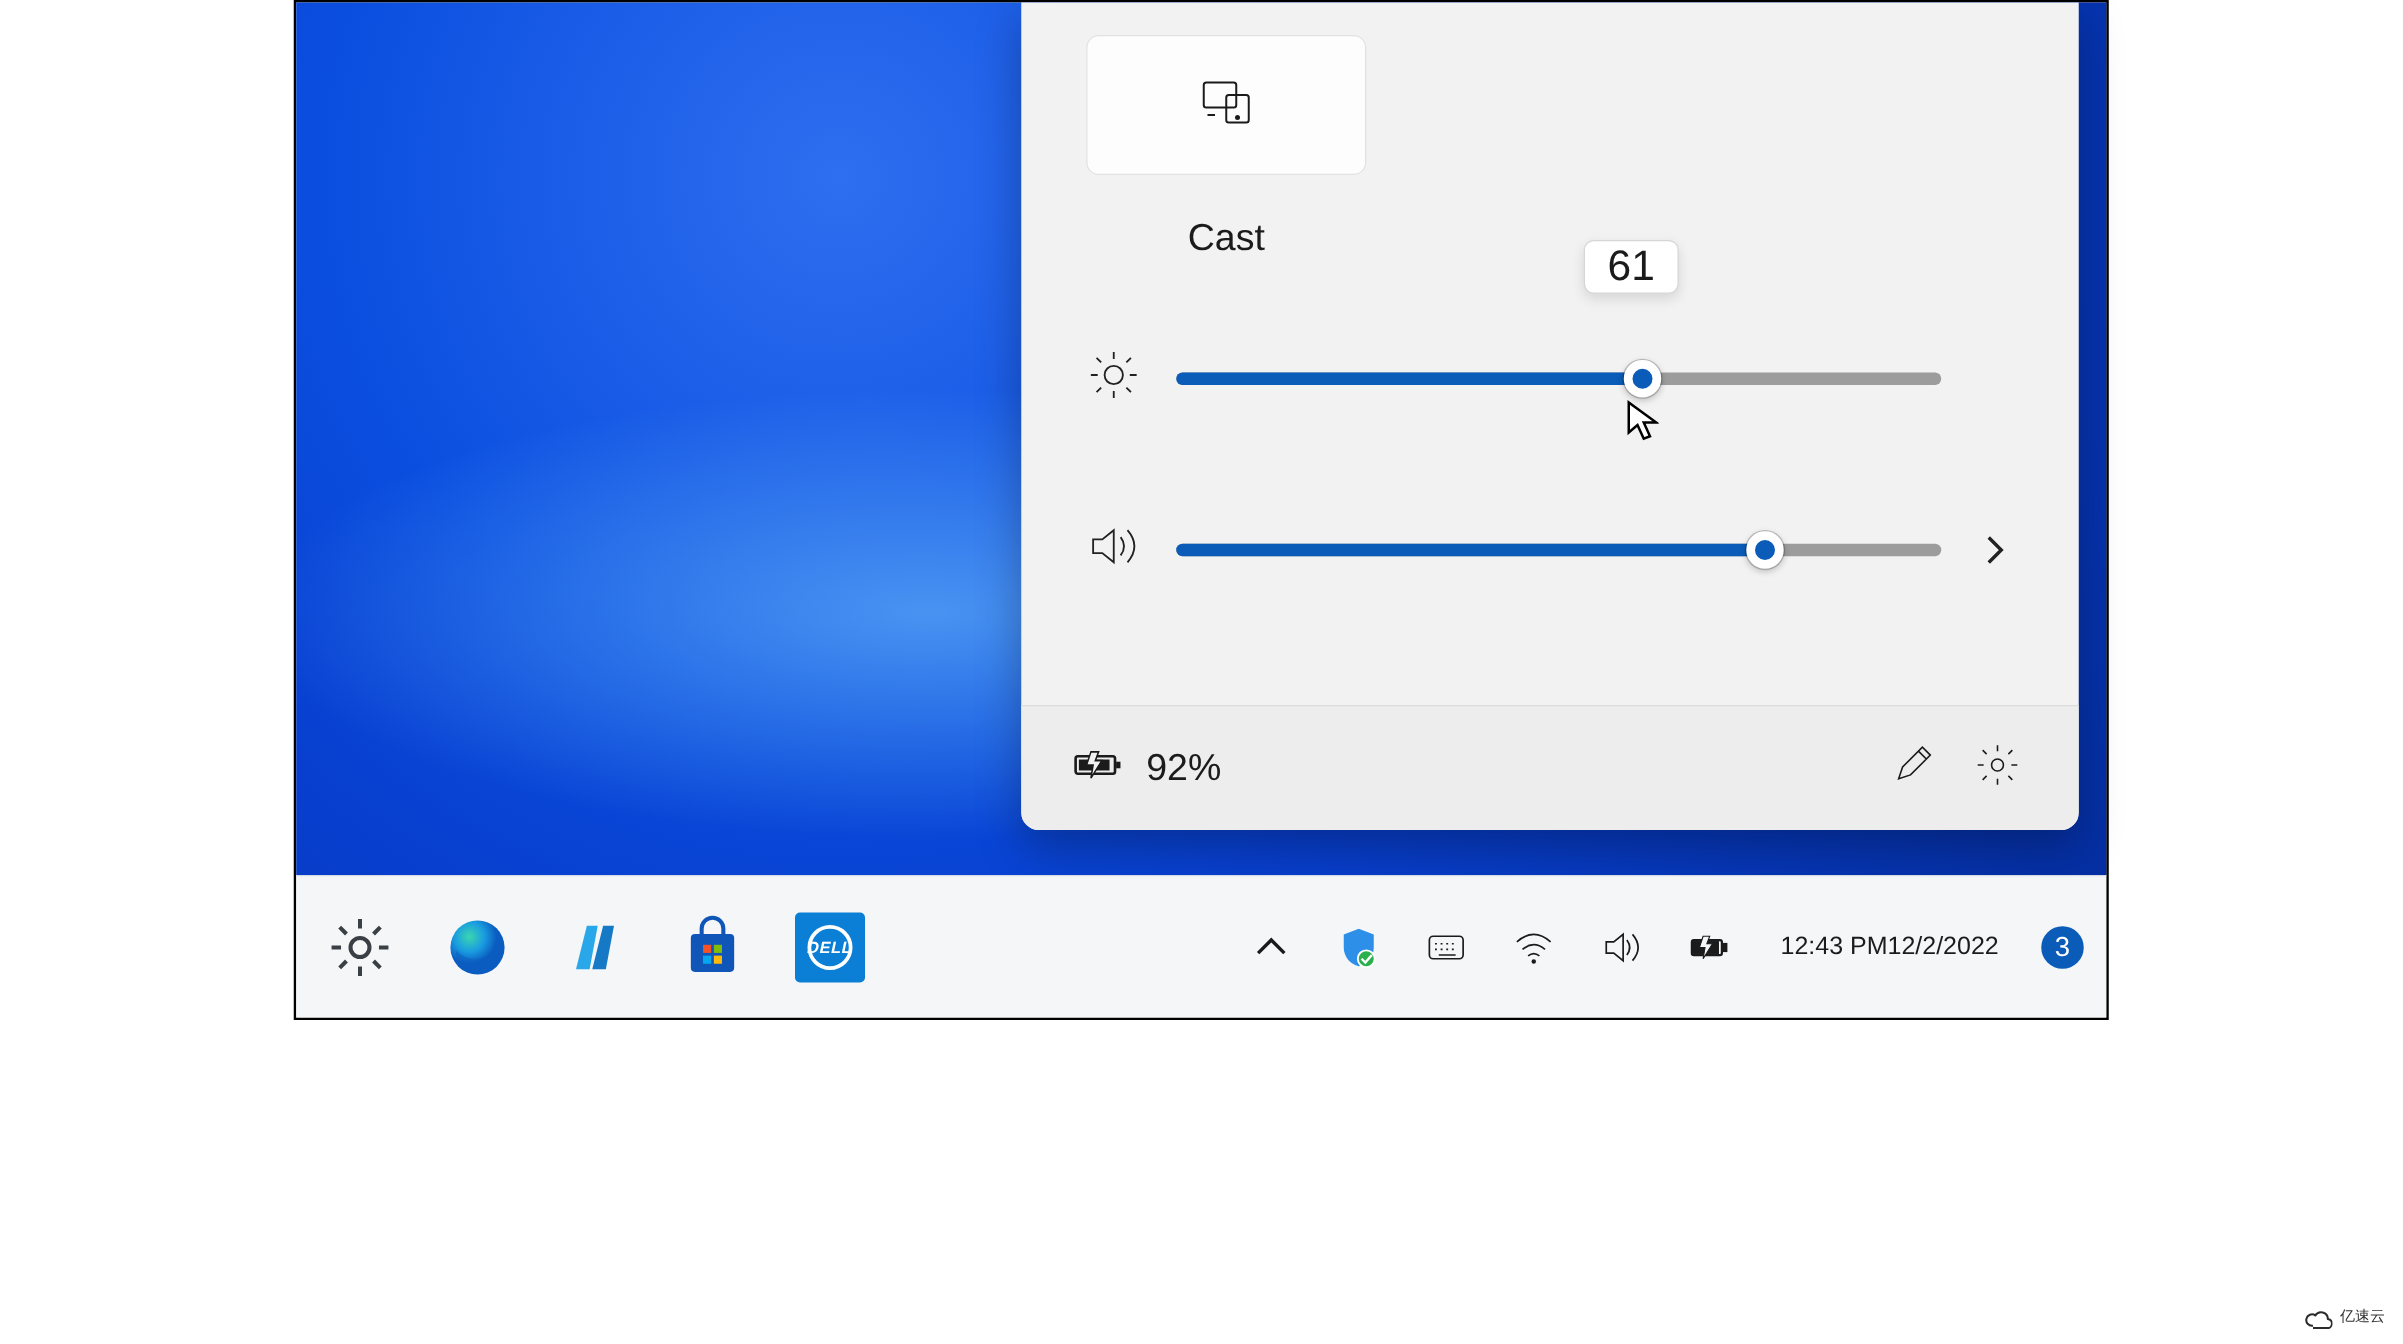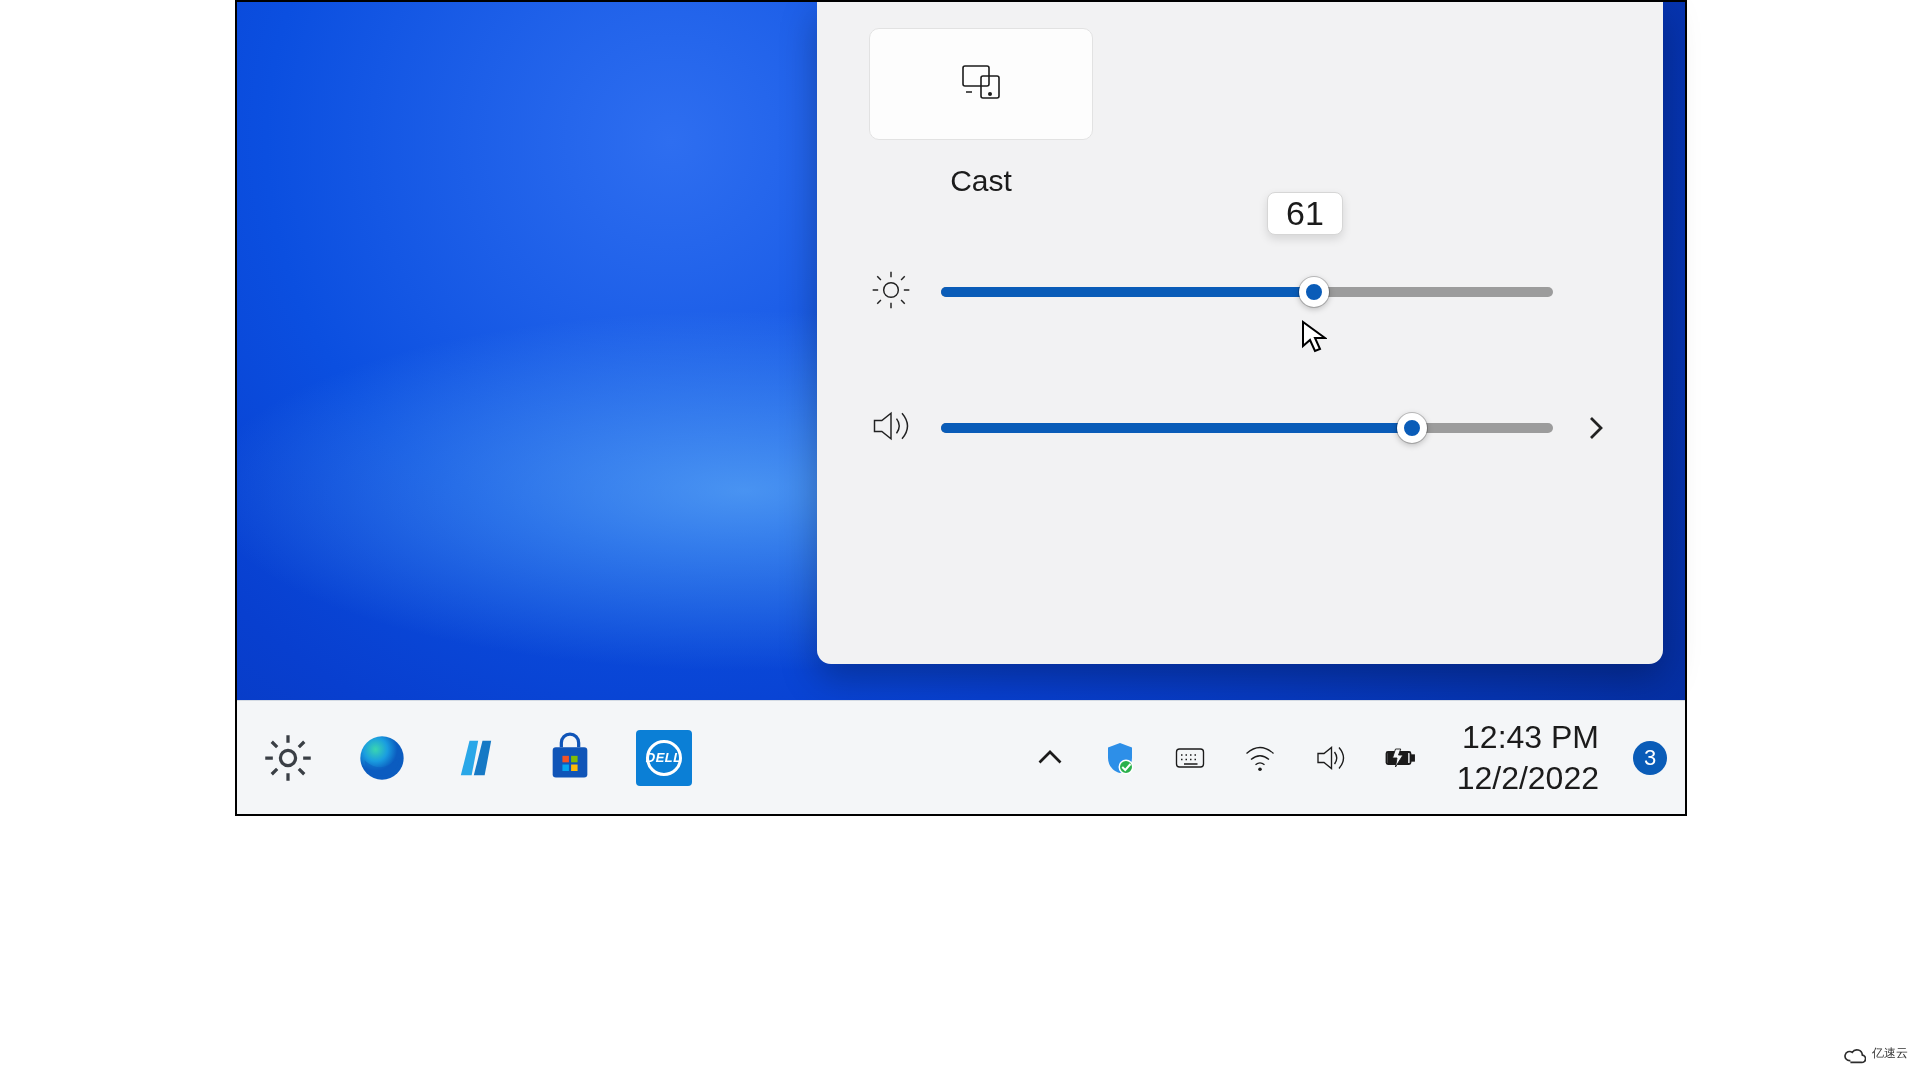--- a/index.html
+++ b/index.html
@@ -36,21 +36,21 @@
       background: #f2f2f3;
       border-radius: 0 0 14px 14px;
       box-shadow: 0 14px 36px rgba(0,0,0,0.28);
       display: flex;
       flex-direction: column;
       overflow: hidden;
     }
 
     .quick-body { flex: 1; padding: 26px 52px 10px 52px; }
     .tiles { display: flex; gap: 36px; margin-bottom: 16px; }
-    .tile-wrap { display:flex; flex-direction:column; align-items:center; gap:24px; }
+    .tile-wrap { display:flex; flex-direction:column; align-items:center; gap:34px; }
     .tile {
       width: 224px; height: 112px;
       border-radius: 10px;
       display:flex; align-items:center; justify-content:center;
       background:#fdfdfd;
       border:1px solid #e2e2e2;
       cursor:pointer;
     }
     .tile.active { background:#0a5cb8; border-color:#0a5cb8; }
     .tile svg { width:48px; height:48px; stroke:#1b1b1b; fill:none; stroke-width:1.6; }
@@ -116,21 +116,21 @@
       background:#f4f6f8;
       border-top:1px solid #d4dbe4;
       display:flex; align-items:center;
       padding:0 18px; gap:28px;
     }
     .tb-btn { width:66px; height:66px; display:flex; align-items:center; justify-content:center; border-radius:8px; cursor:pointer; }
     .tb-btn svg { width:52px; height:52px; }
     .tb-spacer { flex:1; }
     .tray-icon { width:42px; height:42px; display:flex; align-items:center; justify-content:center; cursor:pointer; }
     .tray-icon svg { width:36px; height:36px; stroke:#1b1b1b; fill:none; stroke-width:1.8; }
-    .clock { display:flex; flex-direction:column; align-items:flex-end; font-size:32px; color:#1b1b1b; line-height:1.28; margin-left:8px; margin-right:6px; }
+    .clock { display:flex; flex-direction:row; align-items:flex-end; font-size:20px; color:#1b1b1b; line-height:1.28; margin-left:8px; margin-right:6px; }
     .notif-badge { width:34px; height:34px; border-radius:50%; background:#0a5cb8; color:#fff; font-size:22px; display:flex; align-items:center; justify-content:center; cursor:pointer; }
 
     .dell-tile { width:56px; height:56px; background:#0b7fd6; display:flex; align-items:center; justify-content:center; border-radius:4px; }
     .dell-tile .ring { width:36px; height:36px; border:3px solid #fff; border-radius:50%; position:relative; display:flex; align-items:center; justify-content:center; }
     .dell-tile .ring span { font-size:13px; color:#fff; letter-spacing:0.5px; transform:skewX(-12deg); font-weight:bold;}
 
     .watermark {
       position:fixed; right:6px; bottom:6px;
       font-size:12px; color:#1b1b1b;
       opacity:0.92; display:flex; align-items:flex-start; gap:6px;
@@ -193,20 +193,43 @@
           <div class="thumb" style="left:77%"></div>
         </div>
         <span>
           <svg class="chevron" viewBox="0 0 24 24">
               <path d="M8 4 l8 8 l-8 8"></path>
             </svg>
         </span>
       </div>
     </div>
 
+    <div class="quick-footer">
+      <span class="batt-icon">
+        <svg viewBox="0 0 48 48">
+          <path d="M6 16 h32 a2 2 0 0 1 2 2 v12 a2 2 0 0 1 -2 2 h-32 a2 2 0 0 1 -2 -2 v-12 a2 2 0 0 1 2 -2 z" fill="none" stroke="#1b1b1b" stroke-width="2.4"></path>
+          <rect x="7" y="19" width="28" height="10" fill="#1b1b1b"></rect>
+          <rect x="41" y="21" width="4" height="6" fill="#1b1b1b"></rect>
+          <path d="M18 12 l-4 12 h6 l-2 12 l10 -16 h-6 l3 -8 z" fill="#f2f2f3" stroke="#1b1b1b" stroke-width="1.4"></path>
+        </svg>
+      </span>
+      <span class="batt-text">92%</span>
+      <div class="grow"></div>
+      <span class="footer-btn">
+        <svg viewBox="0 0 48 48">
+            <path d="M10 38 l4 -12 l20 -20 l8 8 l-20 20 z M30 10 l8 8"></path>
+          </svg>
+      </span>
+      <span class="footer-btn">
+        <svg viewBox="0 0 48 48">
+          <circle cx="24" cy="24" r="6"></circle>
+          <path d="M24 4v6M24 38v6M4 24h6M38 24h6M9 9l4 4M35 35l4 4M39 9l-4 4M13 35l-4 4"></path>
+        </svg>
+      </span>
+    </div>
   </div>
 
   <div class="tooltip">61</div>
 
   <svg class="cursor" viewBox="0 0 26 34">
     <path d="M2 2 L2 26 L9 20 L14 31 L19 29 L14 18 L24 18 Z" fill="#fff" stroke="#000" stroke-width="2"></path>
   </svg>
 
   <div class="taskbar">
     <div class="tb-btn">

